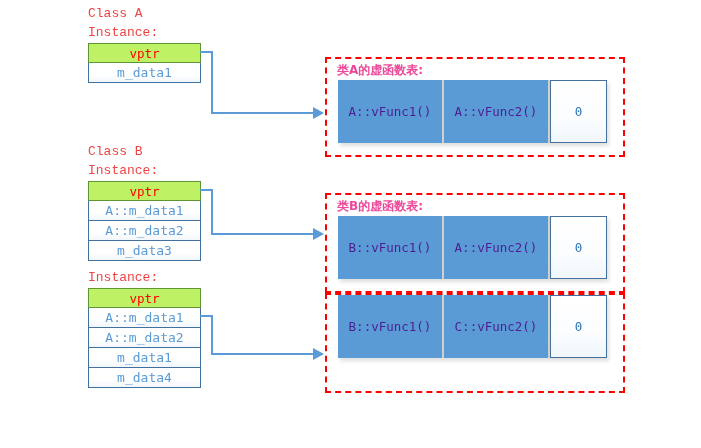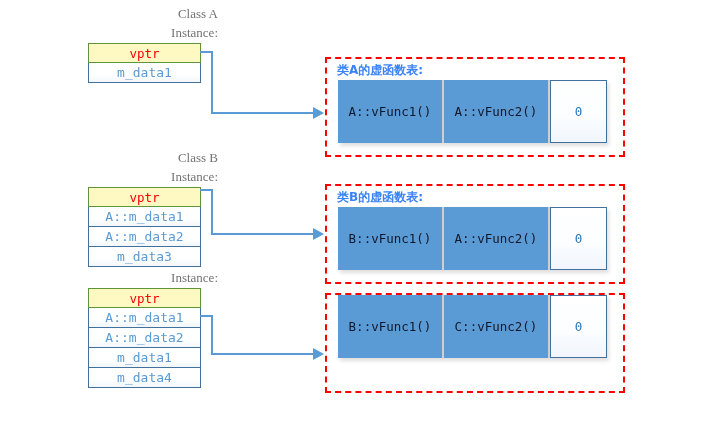--- a/index.html
+++ b/index.html
@@ -14,24 +14,24 @@
     overflow: hidden;
     font-family: "DejaVu Sans Mono", monospace;
   }
 
   
   .instance-group {
     position: absolute;
     width: 130px;
   }
   .instance-title {
-    text-align: right;
-    font-family: Liberation Serif, serif;
+    text-align: left;
+    font-family: Liberation Mono, monospace;
     font-size: 13px;
-    color: #737373;
+    color: #ef4444;
     line-height: 19px;
     letter-spacing: 0px;
     white-space: pre;
   }
   .instance-box {
     margin-top: 1px;
     width: 113px;
     margin-left: 0px;
   }
   .slot {
@@ -41,21 +41,21 @@
     font-family: "DejaVu Sans Mono", monospace;
     font-size: 13px;
     box-sizing: border-box;
     border: 1px solid #41719C;
     border-top: none;
     background: linear-gradient(to bottom, #ffffff 0%, #ffffff 60%, #f2f7fc 100%);
     color: #5B9BD5;
     white-space: nowrap;
   }
   .slot.vptr {
-    background: #fef9c3;
+    background: #bef264;
     color: #FF0000;
     border: 1px solid #5E9537;
     font-size: 12.5px;
   }
 
   
   .connector {
     position: absolute;
     pointer-events: none;
   }
@@ -78,36 +78,36 @@
   .vtable-group {
     position: absolute;
     box-sizing: border-box;
     border: 2px dashed #FF0000;
     width: 300px;
   }
   .vtable-label {
     font-family: "DejaVu Sans", sans-serif;
     font-size: 12px;
     font-weight: bold;
-    color: #3b82f6;
+    color: #ec4899;
     padding: 4px 0 3px 10px;
     white-space: nowrap;
     line-height: 14px;
   }
   .vtable-row {
     display: flex;
     margin: 0 0 0 11px;
     height: 63px;
     box-shadow: 2px 3px 4px rgba(0,0,0,0.13);
     width: 269px;
   }
   .vcell {
     flex: 0 0 106px;
     background: #5B9BD5;
-    color: #0f172a;
+    color: #4c1d95;
     font-family: "DejaVu Sans Mono", monospace;
     font-size: 12.5px;
     display: flex;
     align-items: center;
     justify-content: center;
     box-sizing: border-box;
     border-right: 2px solid #cfcfcf;
     white-space: nowrap;
   }
   .vcell.null {
@@ -124,21 +124,21 @@
 
 <div class="instance-group" style="left:88px; top:4px;">
   <div class="instance-title">Class A</div>
   <div class="instance-title">Instance:</div>
   <div class="instance-box">
     <div class="slot vptr">vptr</div>
     <div class="slot">m_data1</div>
   </div>
 </div>
 
-<div class="instance-group" style="left:88px; top:148px;">
+<div class="instance-group" style="left:88px; top:142px;">
   <div class="instance-title">Class B</div>
   <div class="instance-title">Instance:</div>
   <div class="instance-box">
     <div class="slot vptr">vptr</div>
     <div class="slot">A::m_data1</div>
     <div class="slot">A::m_data2</div>
     <div class="slot">m_data3</div>
   </div>
 </div>
 
@@ -176,21 +176,21 @@
 
 <div class="vtable-group" style="left:325px; top:57px; height:100px;">
   <div class="vtable-label">类A的虚函数表:</div>
   <div class="vtable-row">
     <div class="vcell">A::vFunc1()</div>
     <div class="vcell">A::vFunc2()</div>
     <div class="vcell null">0</div>
   </div>
 </div>
 
-<div class="vtable-group" style="left:325px; top:184px; height:100px;">
+<div class="vtable-group" style="left:325px; top:193px; height:100px;">
   <div class="vtable-label">类B的虚函数表:</div>
   <div class="vtable-row">
     <div class="vcell">B::vFunc1()</div>
     <div class="vcell">A::vFunc2()</div>
     <div class="vcell null">0</div>
   </div>
 </div>
 
 <div class="vtable-group" style="left:325px; top:293px; height:100px;">
   <div class="vtable-row">

